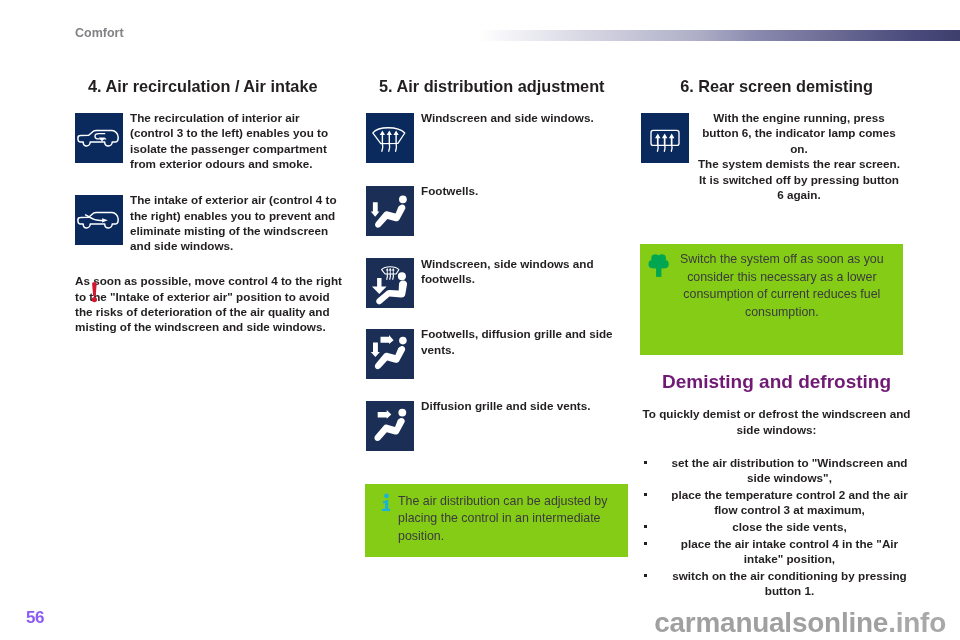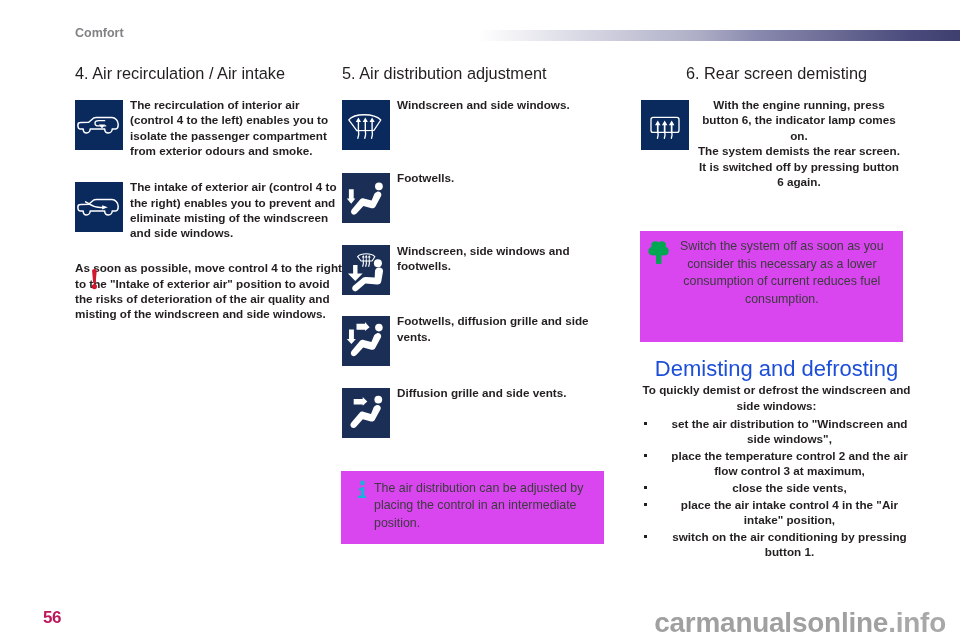--- a/index.html
+++ b/index.html
@@ -5,39 +5,39 @@
   html,body{margin:0;padding:0;}
   body{width:960px;height:640px;background:#ffffff;font-family:"Liberation Sans",sans-serif;overflow:hidden;}
   .page{position:absolute;left:0;top:0;width:960px;height:472px;background:#fff;}
 
   .chapter{position:absolute;left:75px;top:26px;font-size:12.5px;font-weight:bold;color:#808285;}
   .hdrbar{position:absolute;left:479px;top:30px;width:481px;height:11px;
     background:linear-gradient(90deg,#ffffff 0%,#e9e9f0 12%,#c9c9da 30%,#adadc6 46%,#8b8bb0 57%,#6a6a94 74%,#4a4a7c 90%,#3f3f6e 100%);}
 
   .col{position:absolute;}
   .c1{left:75px;top:64px;width:271px;}
-  .c2{left:342px;top:64px;width:271px;}
+  .c2{left:366px;top:64px;width:271px;}
   .c3{left:641px;top:64px;width:271px;text-align:center;}
 
-  .sect{font-size:16.3px;font-weight:normal;color:#231f20;margin:0;line-height:19px;}
+  .sect{font-size:16.3px;font-weight:bold;color:#231f20;margin:13px;line-height:19px;}
 
   .row{position:relative;}
   .ibox{position:absolute;left:0;top:0;width:48px;height:50px;display:block;}
   .rtxt{margin-left:55px;font-size:11.7px;line-height:15.4px;color:#231f20;font-weight:bold;position:relative;top:-2.5px;}
 
-  .note{background:#d946ef;position:relative;margin-left:-1px;width:263px;box-sizing:border-box;}
+  .note{background:#84cc16;position:relative;margin-left:-1px;width:263px;box-sizing:border-box;}
   .note .mark{position:absolute;left:15.4px;top:7.5px;width:12px;height:24px;}
   .note .ntxt{margin-left:28.5px;padding:9px 14px 11px 0;font-size:12.4px;line-height:17.6px;color:#3b3b3d;font-weight:normal;}
 
   .para{font-size:11.7px;line-height:15.4px;color:#231f20;font-weight:bold;}
-  ul.bul{list-style:none;margin:3px 0 0 0;padding:0;}
+  ul.bul{list-style:none;margin:18px 0 0 0;padding:0;}
   ul.bul li{position:relative;padding-left:26px;font-size:11.7px;line-height:15.2px;color:#231f20;font-weight:bold;margin-top:1.6px;}
   ul.bul li:before{content:"";position:absolute;left:3px;top:6px;width:3.2px;height:3.2px;background:#231f20;}
 
-  .pgnum{position:absolute;left:26px;top:608px;font-size:17px;color:#be185d;font-weight:bold;letter-spacing:-0.5px;margin-left:17px;}
+  .pgnum{position:absolute;left:26px;top:608px;font-size:17px;color:#8b5cf6;font-weight:bold;letter-spacing:-0.5px;}
   .wm{position:absolute;right:14px;top:607px;font-size:27.9px;color:#a0a0a0;letter-spacing:-0.2px;font-weight:bold;white-space:nowrap;}
   .wm .dim{color:#a8a8a8;}
 </style>
 </head>
 <body>
 
 <div class="page">
 
   <div class="chapter">Comfort</div>
   <div class="hdrbar"></div>
@@ -49,21 +49,21 @@
       <svg class="ibox" viewBox="0 0 48 50">
         <rect width="48" height="50" fill="#0a2a5e"></rect>
         <g fill="none" stroke="#ffffff" stroke-width="1.5" stroke-linejoin="round" stroke-linecap="round">
           <path d="M2.9 25.0 C2.9 23.3 3.8 22.6 5.4 22.6 L13.7 22.3 L18.4 18.2 C19.3 17.7 20.1 17.6 21.3 17.6 L37.0 17.6 C40.0 17.6 43.2 20.6 43.2 24.2 C43.2 27.0 42.4 28.8 40.6 28.9 L37.2 28.9 C37.2 31.2 35.5 32.9 33.4 32.9 C31.3 32.9 29.7 31.2 29.7 28.9 L15.2 28.9 C15.2 31.2 13.5 32.9 11.5 32.9 C9.5 32.9 8.2 31.2 8.2 28.9 L5.0 28.9 C3.6 28.9 2.9 26.7 2.9 25.0 Z"></path>
         </g>
         <g fill="none" stroke="#ffffff" stroke-width="1.4" stroke-linecap="butt">
           <path d="M30.2 20.6 L23.7 20.6 C21.3 20.6 20.0 21.8 20.0 23.2 C20.0 24.8 21.4 25.9 23.6 25.9 L31.2 25.9"></path>
         </g>
         <path d="M23.9 24.6 L30.2 24.6 L27.0 28.6 Z" fill="#ffffff"></path>
       </svg>
-      <div class="rtxt">The recirculation of interior air (control 4 to the left) enables you to isolate the passenger compartment from exterior odours and smoke.</div>
+      <div class="rtxt">The recirculation of interior air (control 3 to the left) enables you to isolate the passenger compartment from exterior odours and smoke.</div>
     </div>
 
     <div class="row" style="margin-top:20.5px;min-height:50px;">
       <svg class="ibox" viewBox="0 0 48 50">
         <rect width="48" height="50" fill="#0a2a5e"></rect>
         <g fill="none" stroke="#ffffff" stroke-width="1.5" stroke-linejoin="round" stroke-linecap="round">
           <path d="M2.9 25.0 C2.9 23.3 3.8 22.6 5.4 22.6 L13.7 22.3 L18.4 18.2 C19.3 17.7 20.1 17.6 21.3 17.6 L37.0 17.6 C40.0 17.6 43.2 20.6 43.2 24.2 C43.2 27.0 42.4 28.8 40.6 28.9 L37.2 28.9 C37.2 31.2 35.5 32.9 33.4 32.9 C31.3 32.9 29.7 31.2 29.7 28.9 L15.2 28.9 C15.2 31.2 13.5 32.9 11.5 32.9 C9.5 32.9 8.2 31.2 8.2 28.9 L5.0 28.9 C3.6 28.9 2.9 26.7 2.9 25.0 Z"></path>
         </g>
         <g fill="none" stroke="#ffffff" stroke-width="1.5" stroke-linecap="round">
           <path d="M10.6 19.8 C14.3 22.0 17.7 24.4 21.6 25.1 C24.1 25.6 25.2 25.4 27.6 25.4"></path>
@@ -196,21 +196,21 @@
             <circle cx="3.9" cy="9.6" r="3.5"></circle>
             <circle cx="14.3" cy="9.6" r="3.5"></circle>
             <circle cx="9.1" cy="8.0" r="4.8"></circle>
             <rect x="4.0" y="6.0" width="10.2" height="7.2"></rect>
             <rect x="6.9" y="11.5" width="4.6" height="9.0"></rect>
           </g>
       </svg>
       <div class="ntxt" style="margin-left:34.7px;padding-top:7px;">Switch the system off as soon as you consider this necessary as a lower consumption of current reduces fuel consumption.</div>
     </div>
 
-    <div class="sect" style="margin-top:16px;color:#1d4ed8;font-size:22px;line-height:22px;">Demisting and defrosting</div>
+    <div class="sect" style="margin-top:16px;color:#701a75;font-size:19px;line-height:22px;">Demisting and defrosting</div>
     <div class="para" style="margin-top:2px;">To quickly demist or defrost the windscreen and side windows:</div>
     <ul class="bul">
       <li>set the air distribution to "Windscreen and side windows",</li>
       <li>place the temperature control 2 and the air flow control 3 at maximum,</li>
       <li>close the side vents,</li>
       <li>place the air intake control 4 in the "Air intake" position,</li>
       <li>switch on the air conditioning by pressing button 1.</li>
     </ul>
   </div>
 

